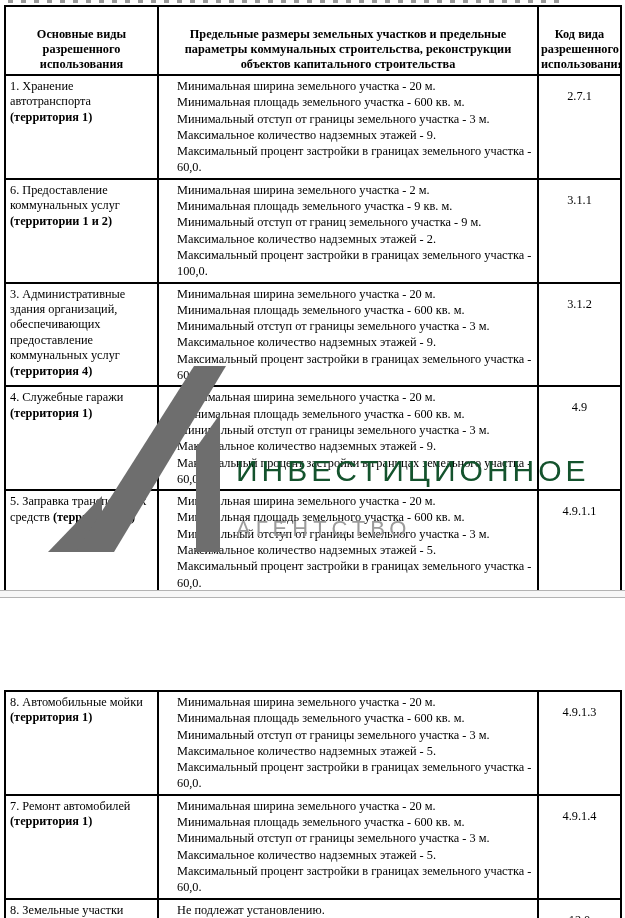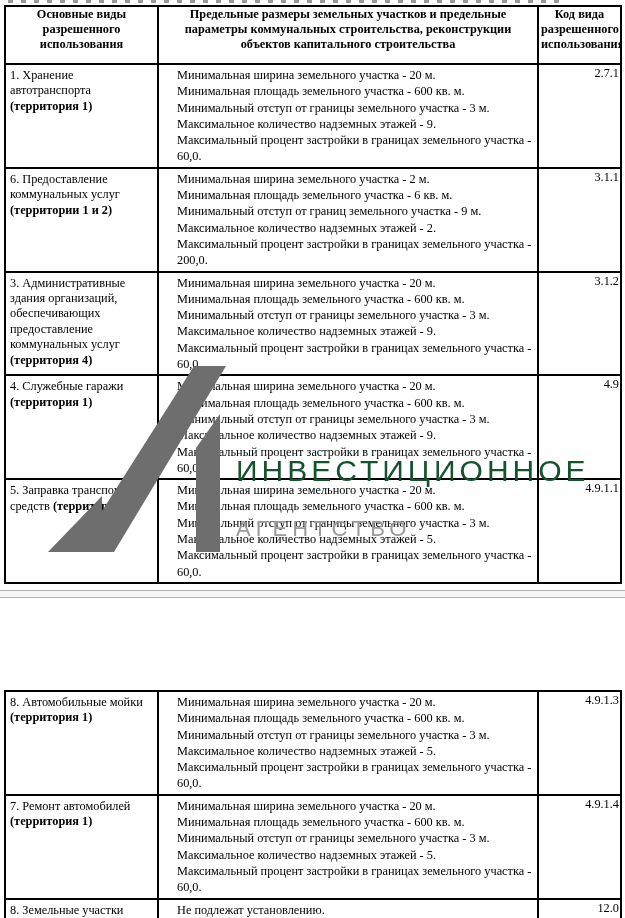--- a/index.html
+++ b/index.html
@@ -16,25 +16,25 @@
   table.doc{
     position:absolute;left:4px;width:616px;border-collapse:collapse;
     table-layout:fixed;background:transparent;
   }
   table.doc td, table.doc th{
     border:2px solid #000;vertical-align:top;font-size:12.3px;
     overflow:hidden;
   }
   #table1{top:5px;}
   #table2{top:690px;}
-  th.hdr{font-weight:bold;text-align:center;padding:0 2px 2px 2px;line-height:15px;}
+  th.hdr{font-weight:bold;text-align:center;padding:20px 2px 2px 2px;line-height:15px;}
   td.c-name{padding:3px 0 2px 4px;line-height:15.4px;text-align:left;}
   td.c-name b{font-weight:bold;}
   td.c-params{padding:2px 2px 2px 18px;line-height:16.3px;}
-  td.c-code{text-align:right;padding-top:1px;}
+  td.c-code{text-align:center;padding-top:13px;}
   .col-name{width:153px;}
   .col-params{width:380px;}
   .col-code{width:83px;}
   
   .wm{position:absolute;pointer-events:none;}
   #wm-glyph{left:46px;top:358px;width:180px;height:194px;}
   #wm-glyph polygon{fill:#6e6e6e;}
   .wm-text{
     font-family:"Liberation Sans", sans-serif;white-space:nowrap;
   }
@@ -74,24 +74,24 @@
         <div>Минимальный отступ от границы земельного участка - 3 м.</div>
         <div>Максимальное количество надземных этажей - 9.</div>
         <div>Максимальный процент застройки в границах земельного участка - 60,0.</div>
       </td>
       <td class="c-code">2.7.1</td>
     </tr>
     <tr style="height:82px">
       <td class="c-name"><span>6. Предоставление коммунальных услуг</span> <b>(территории 1 и 2)</b></td>
       <td class="c-params">
         <div>Минимальная ширина земельного участка - 2 м.</div>
-        <div>Минимальная площадь земельного участка - 6 кв. м.</div>
+        <div>Минимальная площадь земельного участка - 9 кв. м.</div>
         <div>Минимальный отступ от границ земельного участка - 9 м.</div>
         <div>Максимальное количество надземных этажей - 2.</div>
-        <div>Максимальный процент застройки в границах земельного участка - 200,0.</div>
+        <div>Максимальный процент застройки в границах земельного участка - 100,0.</div>
       </td>
       <td class="c-code">3.1.1</td>
     </tr>
     <tr style="height:92px">
       <td class="c-name"><span>3. Административные здания организаций, обеспечивающих предоставление коммунальных услуг</span> <b>(территория 4)</b></td>
       <td class="c-params">
         <div>Минимальная ширина земельного участка - 20 м.</div>
         <div>Минимальная площадь земельного участка - 600 кв. м.</div>
         <div>Минимальный отступ от границы земельного участка - 3 м.</div>
         <div>Максимальное количество надземных этажей - 9.</div>

